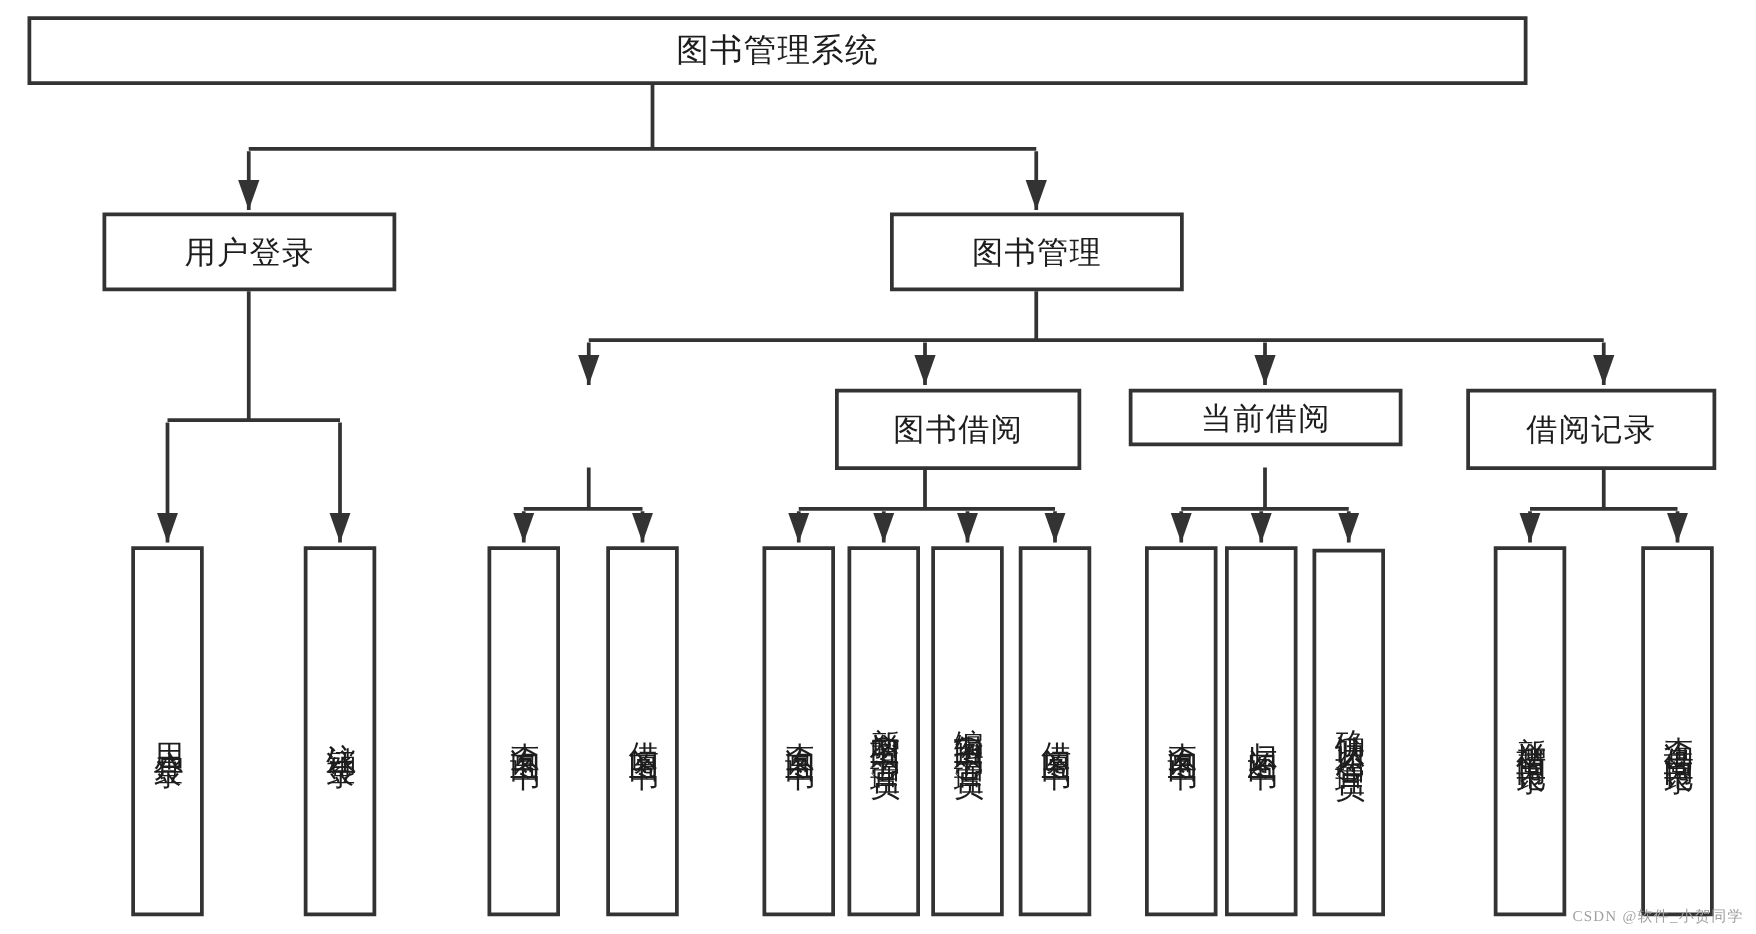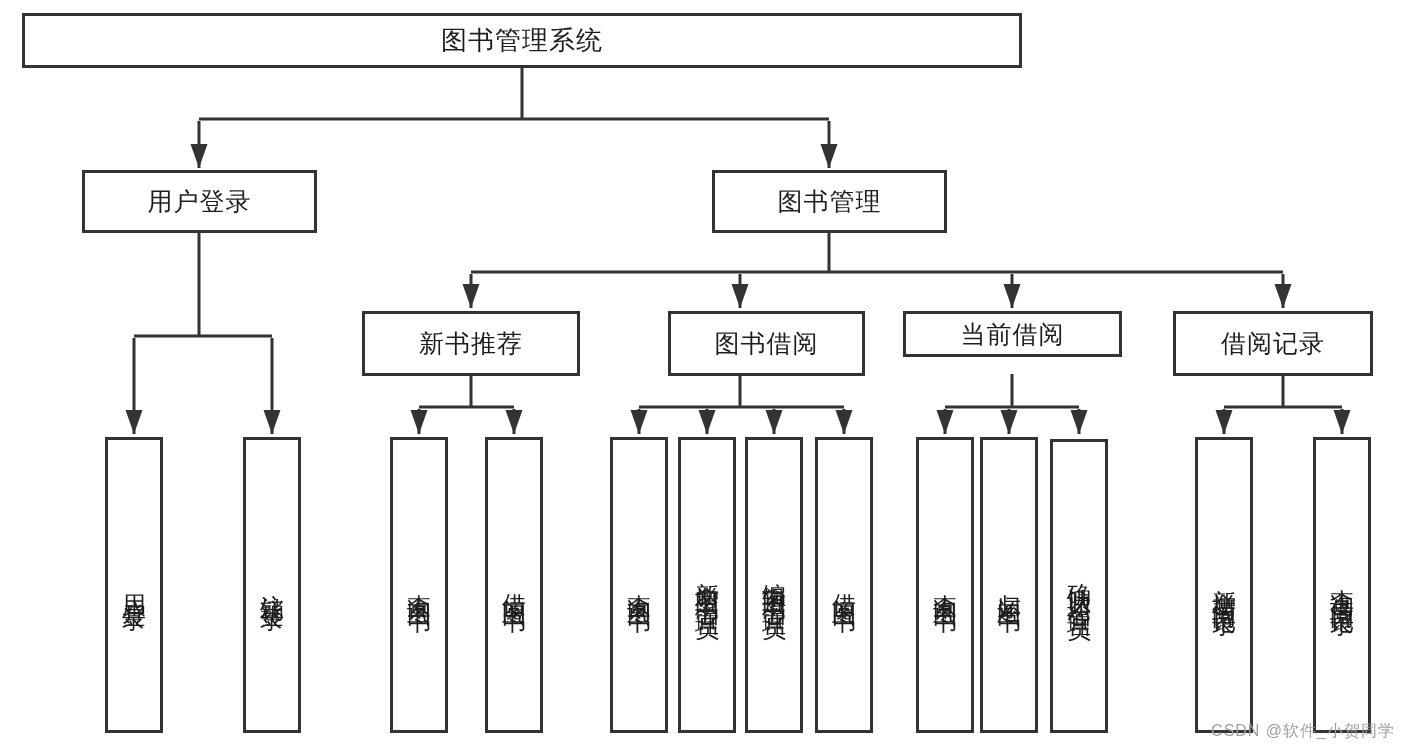--- a/index.html
+++ b/index.html
@@ -46,24 +46,24 @@
     writing-mode: vertical-rl;
     text-orientation: mixed;
     font-size: 24px;
     letter-spacing: 5px;
     line-height: 1;
   }
   .watermark {
     position: absolute;
     right: 10px;
     bottom: 5px;
-    font-size: 16px;
+    font-size: 12px;
     letter-spacing: 1px;
     color: var(--wm);
-    font-family: Liberation Sans, sans-serif;
+    font-family: Liberation Serif, serif;
   }
 </style>
 </head>
 <body>
 
 <div class="canvas">
 
   <svg class="wires" viewBox="0 0 1405 747">
     <defs>
       <marker id="ah" markerUnits="userSpaceOnUse" viewBox="0 0 24 18" markerWidth="24" markerHeight="18" refX="24" refY="9" orient="auto">
@@ -94,26 +94,25 @@
     <path class="wire" marker-end="url(#ah)" d="M707,409 V434"></path>
     <path class="wire" marker-end="url(#ah)" d="M774,409 V434"></path>
     <path class="wire" marker-end="url(#ah)" d="M844,409 V434"></path>
     <path class="wire" marker-end="url(#ah)" d="M945,409 V434"></path>
     <path class="wire" marker-end="url(#ah)" d="M1009,409 V434"></path>
     <path class="wire" marker-end="url(#ah)" d="M1079,409 V434"></path>
     <path class="wire" marker-end="url(#ah)" d="M1224,409 V434"></path>
     <path class="wire" marker-end="url(#ah)" d="M1342,409 V434"></path>
   </svg>
 
-  <div class="box h title" style="left:22px;top:13px;width:1000px;height:55px">图书管理系统</div>
+  <div class="box h title" style="left:22px;top:13px;width:1200px;height:55px">图书管理系统</div>
 
   <div class="box h" style="left:82px;top:170px;width:235px;height:63px">用户登录</div>
   <div class="box h" style="left:712px;top:170px;width:235px;height:63px">图书管理</div>
 
-  <div class="box h" style="left:362px;top:311px;width:218px;height:65px">新书推荐</div>
   <div class="box h" style="left:668px;top:311px;width:197px;height:65px">图书借阅</div>
   <div class="box h" style="left:903px;top:311px;width:219px;height:46px">当前借阅</div>
   <div class="box h" style="left:1173px;top:311px;width:200px;height:65px">借阅记录</div>
 
   <div class="box v" style="left:105px;top:437px;width:58px;height:296px">用户登录</div>
   <div class="box v" style="left:243px;top:437px;width:58px;height:296px">注销登录</div>
 
   <div class="box v" style="left:390px;top:437px;width:58px;height:296px">查询图书</div>
   <div class="box v" style="left:485px;top:437px;width:58px;height:296px">借阅图书</div>
 

